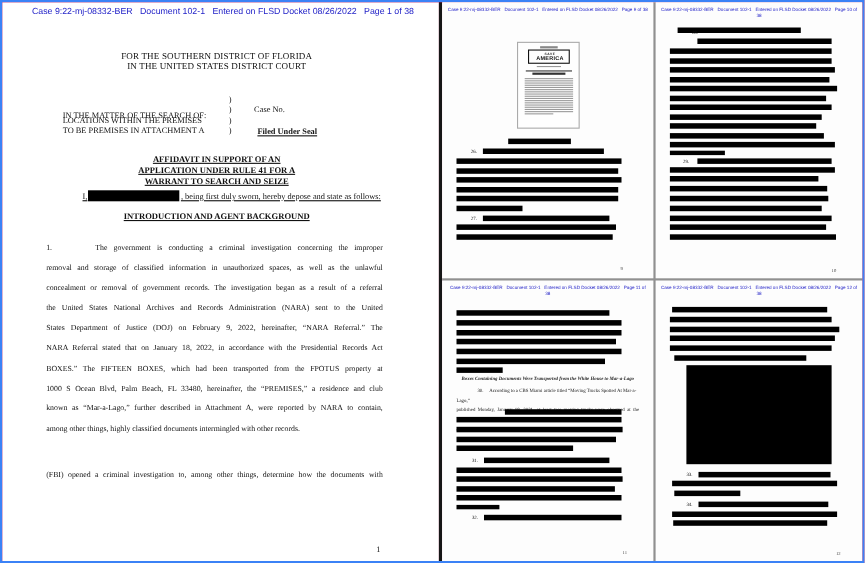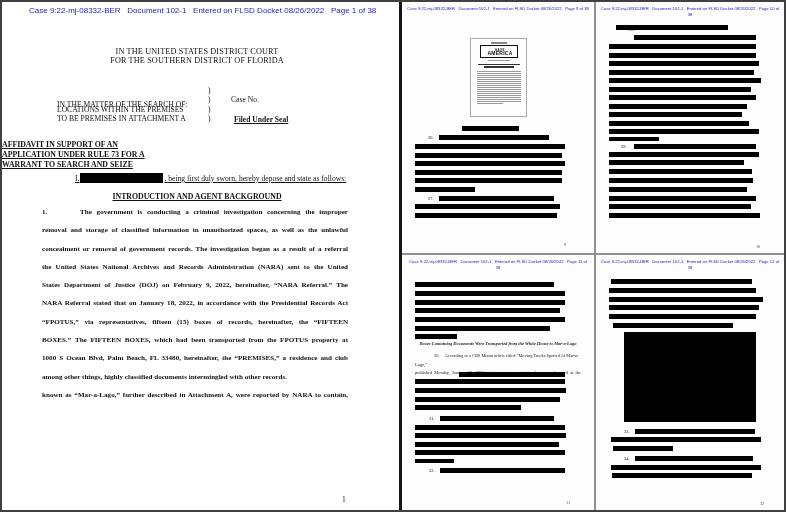--- a/index.html
+++ b/index.html
@@ -1,23 +1,23 @@
 <!DOCTYPE html>
 <html><head>
 <meta charset="utf-8">
 <style>
   html,body{margin:0;padding:0;background:#e8e8e8;}
-  .screen{position:relative;width:786px;height:512px;background:#be185d;border:2px solid #404040;box-sizing:border-box;overflow:hidden;font-family:"Liberation Serif",serif;}
+  .screen{position:relative;width:786px;height:512px;background:#be185d;border:2px solid #3b82f6;box-sizing:border-box;overflow:hidden;font-family:"Liberation Serif",serif;}
   
   .main-page{position:absolute;left:0;top:0;width:397px;height:508px;background:#fff;}
   .doc-header{position:absolute;left:27px;top:4px;width:352px;font:8px "Liberation Sans",sans-serif;color:#2323c8;white-space:nowrap;}
   .court-title{position:absolute;left:0;top:45px;width:390px;text-align:center;font-size:8.2px;line-height:9.4px;color:#111;letter-spacing:.15px;}
   .cap{position:absolute;font-size:7.6px;color:#111;white-space:nowrap;}
   .bold-u{font-weight:bold;text-decoration:underline;}
-  .aff-title{position:absolute;left:0;top:138px;width:390px;font-size:7.8px;line-height:9.8px;font-weight:bold;text-decoration:underline;color:#111;}
+  .aff-title{position:absolute;left:0;top:138px;width:390px;text-align:center;font-size:7.8px;line-height:9.8px;font-weight:bold;text-decoration:underline;color:#111;}
   .oath{position:absolute;left:73px;top:171px;font-size:7.6px;color:#111;white-space:nowrap;text-decoration:underline;}
   .redact-inline{display:inline-block;width:83px;height:10px;background:#000;vertical-align:-2px;margin:0 1px;}
   .section-heading{position:absolute;left:0;top:190px;width:390px;text-align:center;font-size:7.8px;font-weight:bold;text-decoration:underline;color:#111;}
   .body-para{position:absolute;left:40px;width:306px;color:#111;}
   .jline{height:18.3px;font-size:7.1px;line-height:18.3px;text-align:justify;text-align-last:justify;overflow:hidden;white-space:nowrap;}
   .jline.last{text-align-last:left;}
   .main-pnum{position:absolute;left:340px;top:493px;font-size:7.5px;color:#111;}
   .divider-v-main{position:absolute;left:397px;top:0;width:3px;height:508px;background:#161616;}
   
   .thumbs{position:absolute;left:400px;top:0;width:382px;height:508px;background:#fff;}
@@ -54,61 +54,61 @@
 </style>
 </head>
 <body>
 
 <div class="screen">
 
   <div class="main-page">
     <div class="doc-header">Case 9:22-mj-08332-BER&nbsp;&nbsp; Document 102-1&nbsp;&nbsp; Entered on FLSD Docket 08/26/2022&nbsp;&nbsp; Page 1 of 38</div>
 
     <div class="court-title">
+      <div>FOR THE SOUTHERN DISTRICT OF FLORIDA</div>
       <div>IN THE UNITED STATES DISTRICT COURT</div>
-      <div>FOR THE SOUTHERN DISTRICT OF FLORIDA</div>
     </div>
 
     <div class="cap" style="left:55px;top:68px;margin-top:30px;">IN THE MATTER OF THE SEARCH OF:</div>
     <div class="cap" style="left:55px;top:102.5px;">LOCATIONS WITHIN THE PREMISES</div>
     <div class="cap" style="left:55px;top:111.7px;">TO BE PREMISES IN ATTACHMENT A</div>
     <div class="cap" style="left:206px;top:84px;">)</div>
     <div class="cap" style="left:206px;top:93.2px;">)</div>
     <div class="cap" style="left:206px;top:102.5px;">)</div>
     <div class="cap" style="left:206px;top:111.7px;">)</div>
     <div class="cap" style="left:229px;top:93px;">Case No.</div>
     <div class="cap bold-u" style="left:232px;top:112.5px;">Filed Under Seal</div>
 
     <div class="aff-title">
       <div>AFFIDAVIT IN SUPPORT OF AN</div>
-      <div>APPLICATION UNDER RULE 73 FOR A</div>
+      <div>APPLICATION UNDER RULE 41 FOR A</div>
       <div>WARRANT TO SEARCH AND SEIZE</div>
     </div>
 
     <div class="oath">
       <span>I,</span><span class="redact-inline"></span><span>, being first duly sworn, hereby depose and state as follows:</span>
     </div>
 
     <div class="section-heading">INTRODUCTION AND AGENT BACKGROUND</div>
 
-    <div class="body-para" style="top:201px;font-weight:bold;">
+    <div class="body-para" style="top:214px;">
       <div class="jline">1.&nbsp;&nbsp;&nbsp;&nbsp;&nbsp;&nbsp; The government is conducting a criminal investigation concerning the improper</div>
       <div class="jline">removal and storage of classified information in unauthorized spaces, as well as the unlawful</div>
       <div class="jline">concealment or removal of government records.  The investigation began as a result of a referral</div>
       <div class="jline">the United States National Archives and Records Administration (NARA) sent to the United</div>
       <div class="jline">States Department of Justice (DOJ) on February 9, 2022, hereinafter, “NARA Referral.”  The</div>
       <div class="jline">NARA Referral stated that on January 18, 2022, in accordance with the Presidential Records Act</div>
-      <div class="jline">“FPOTUS,” via representatives, fifteen (15) boxes of records, hereinafter, the “FIFTEEN</div>
       <div class="jline">BOXES.”  The FIFTEEN BOXES, which had been transported from the FPOTUS property at</div>
       <div class="jline">1000 S Ocean Blvd, Palm Beach, FL 33480, hereinafter, the “PREMISES,” a residence and club</div>
+      <div class="jline">known as “Mar-a-Lago,” further described in Attachment A, were reported by NARA to contain,</div>
       <div class="jline last">among other things, highly classified documents intermingled with other records.</div>
-      <div class="jline">known as “Mar-a-Lago,” further described in Attachment A, were reported by NARA to contain,</div>
     </div>
 
     <div class="body-para" style="top:421px;">
+      <div class="jline">(FBI) opened a criminal investigation to, among other things, determine how the documents with</div>
     </div>
 
     <div class="main-pnum">1</div>
   </div>
 
   <div class="divider-v-main"></div>
 
   <div class="thumbs">
 
     <div class="thumb t-tl">

